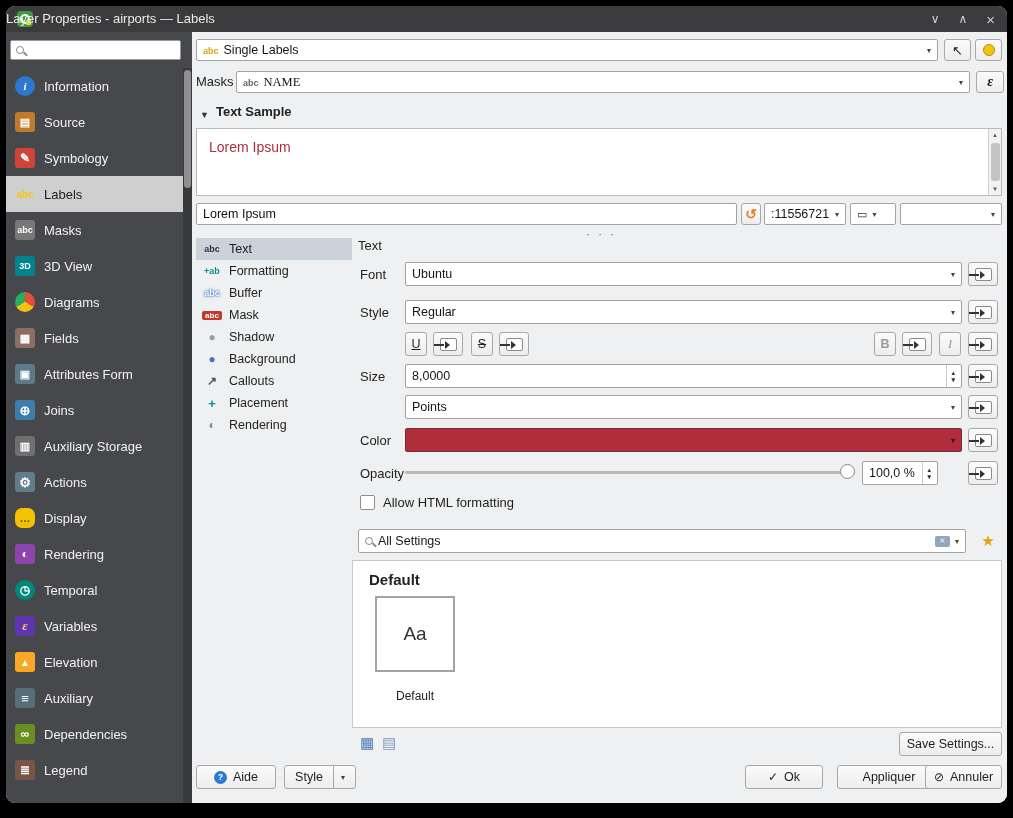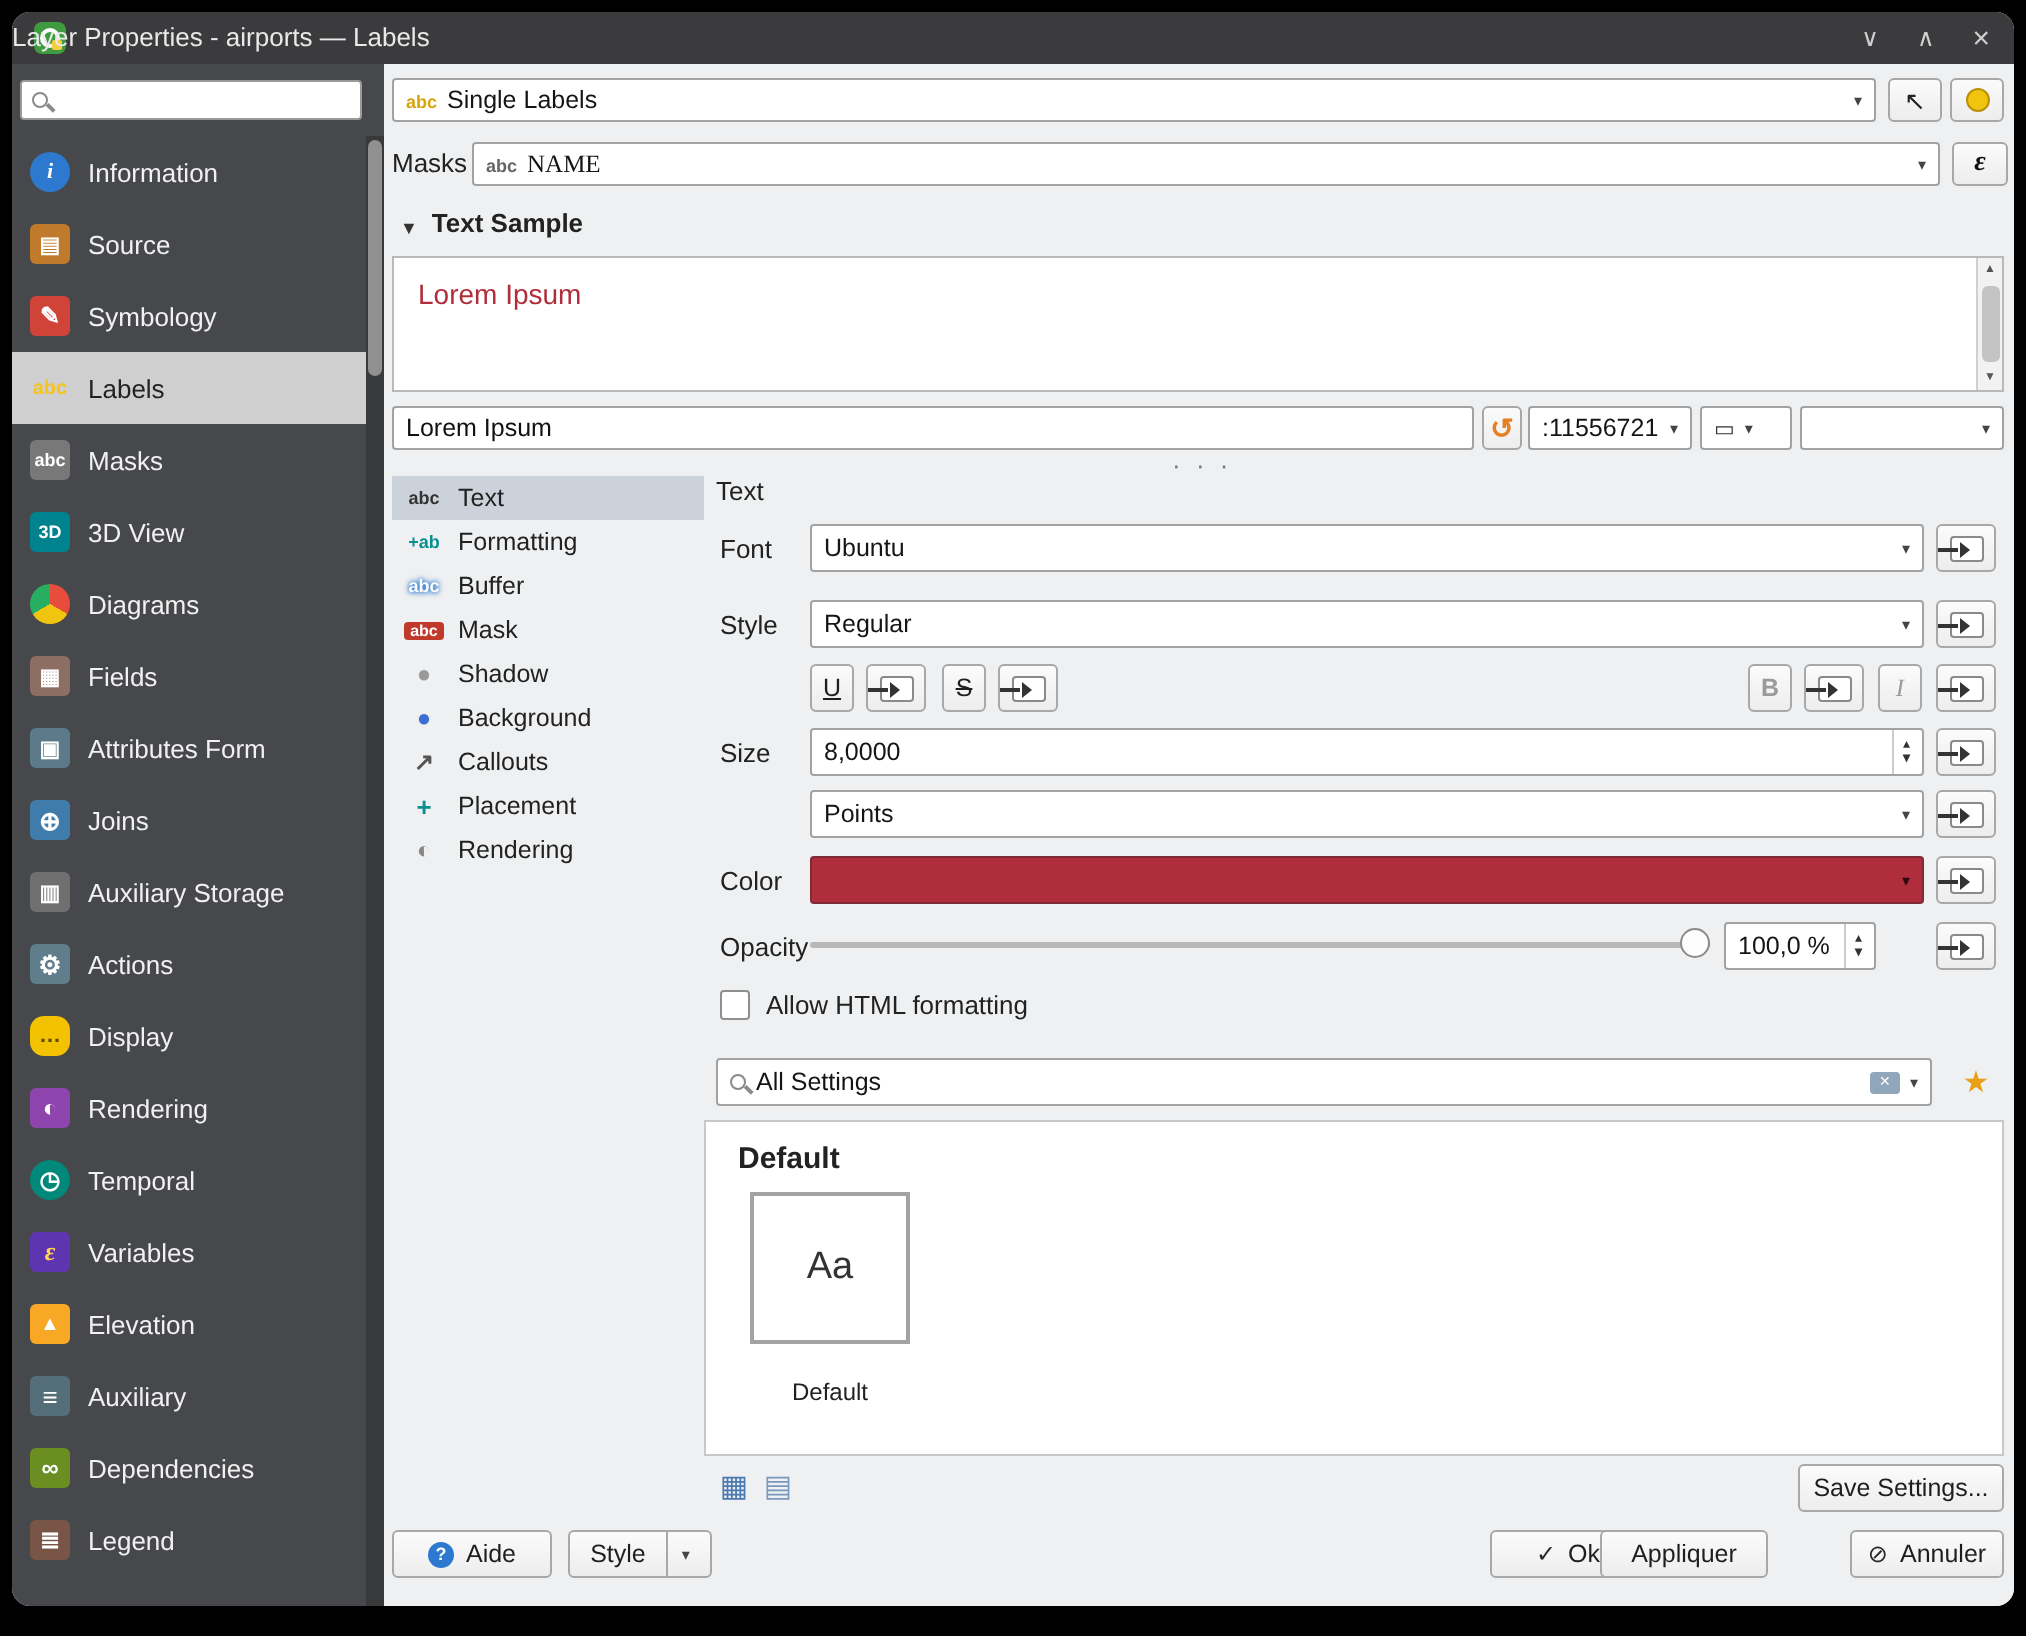--- a/index.html
+++ b/index.html
@@ -447,21 +447,21 @@
         <div class="abs btn" style="left:92px;top:733px;width:72px;height:24px">
           <span>Style</span>
           <span class="splitarr">
               <span class="arr"></span>
             </span>
         </div>
         <div class="abs btn" style="left:553px;top:733px;width:78px;height:24px">
           <span class="g-check"></span>
           <span>Ok</span>
         </div>
-        <div class="abs btn" style="left:608px;top:733px;width:84px;height:24px">
+        <div class="abs btn" style="left:645px;top:733px;width:104px;height:24px">
           <span>Appliquer</span>
         </div>
         <div class="abs btn" style="left:733px;top:733px;width:77px;height:24px">
           <span class="g-cancel"></span>
           <span>Annuler</span>
         </div>
 
       </div>
     </div>
   </div>

